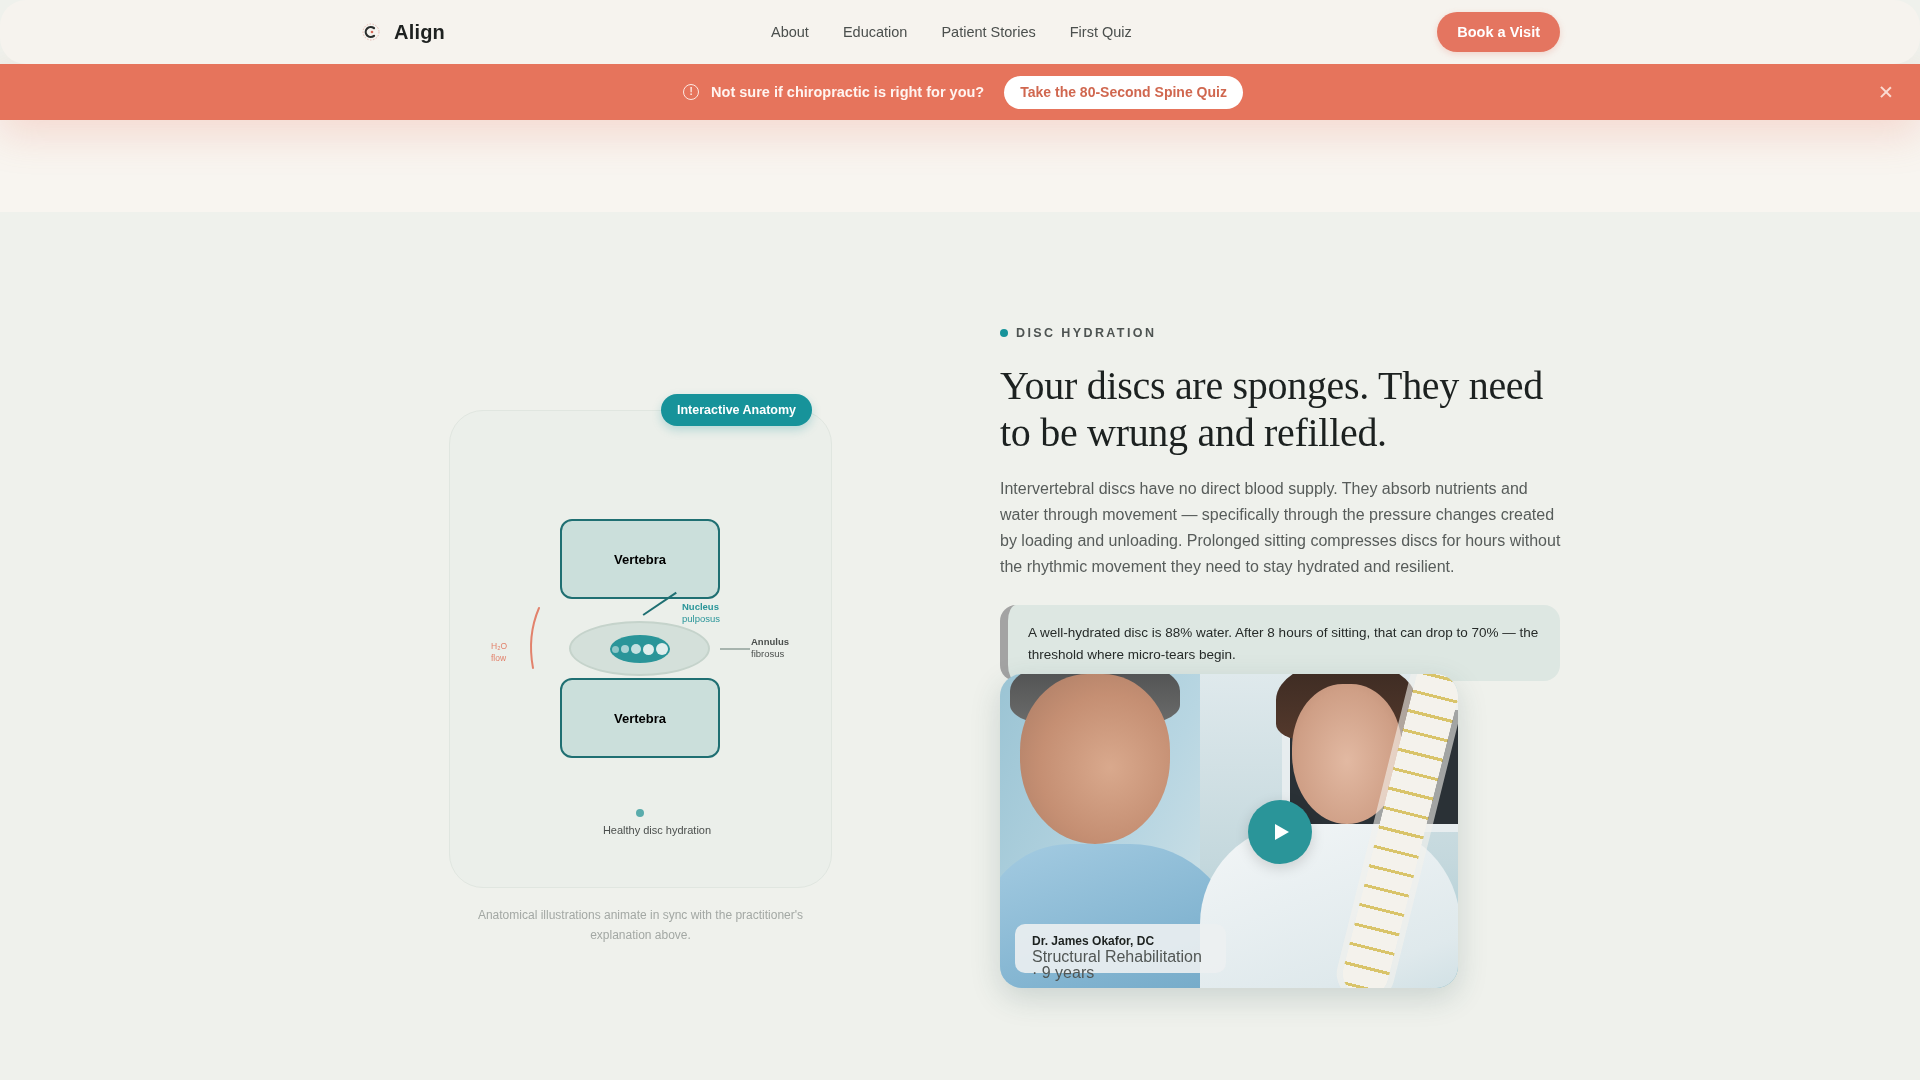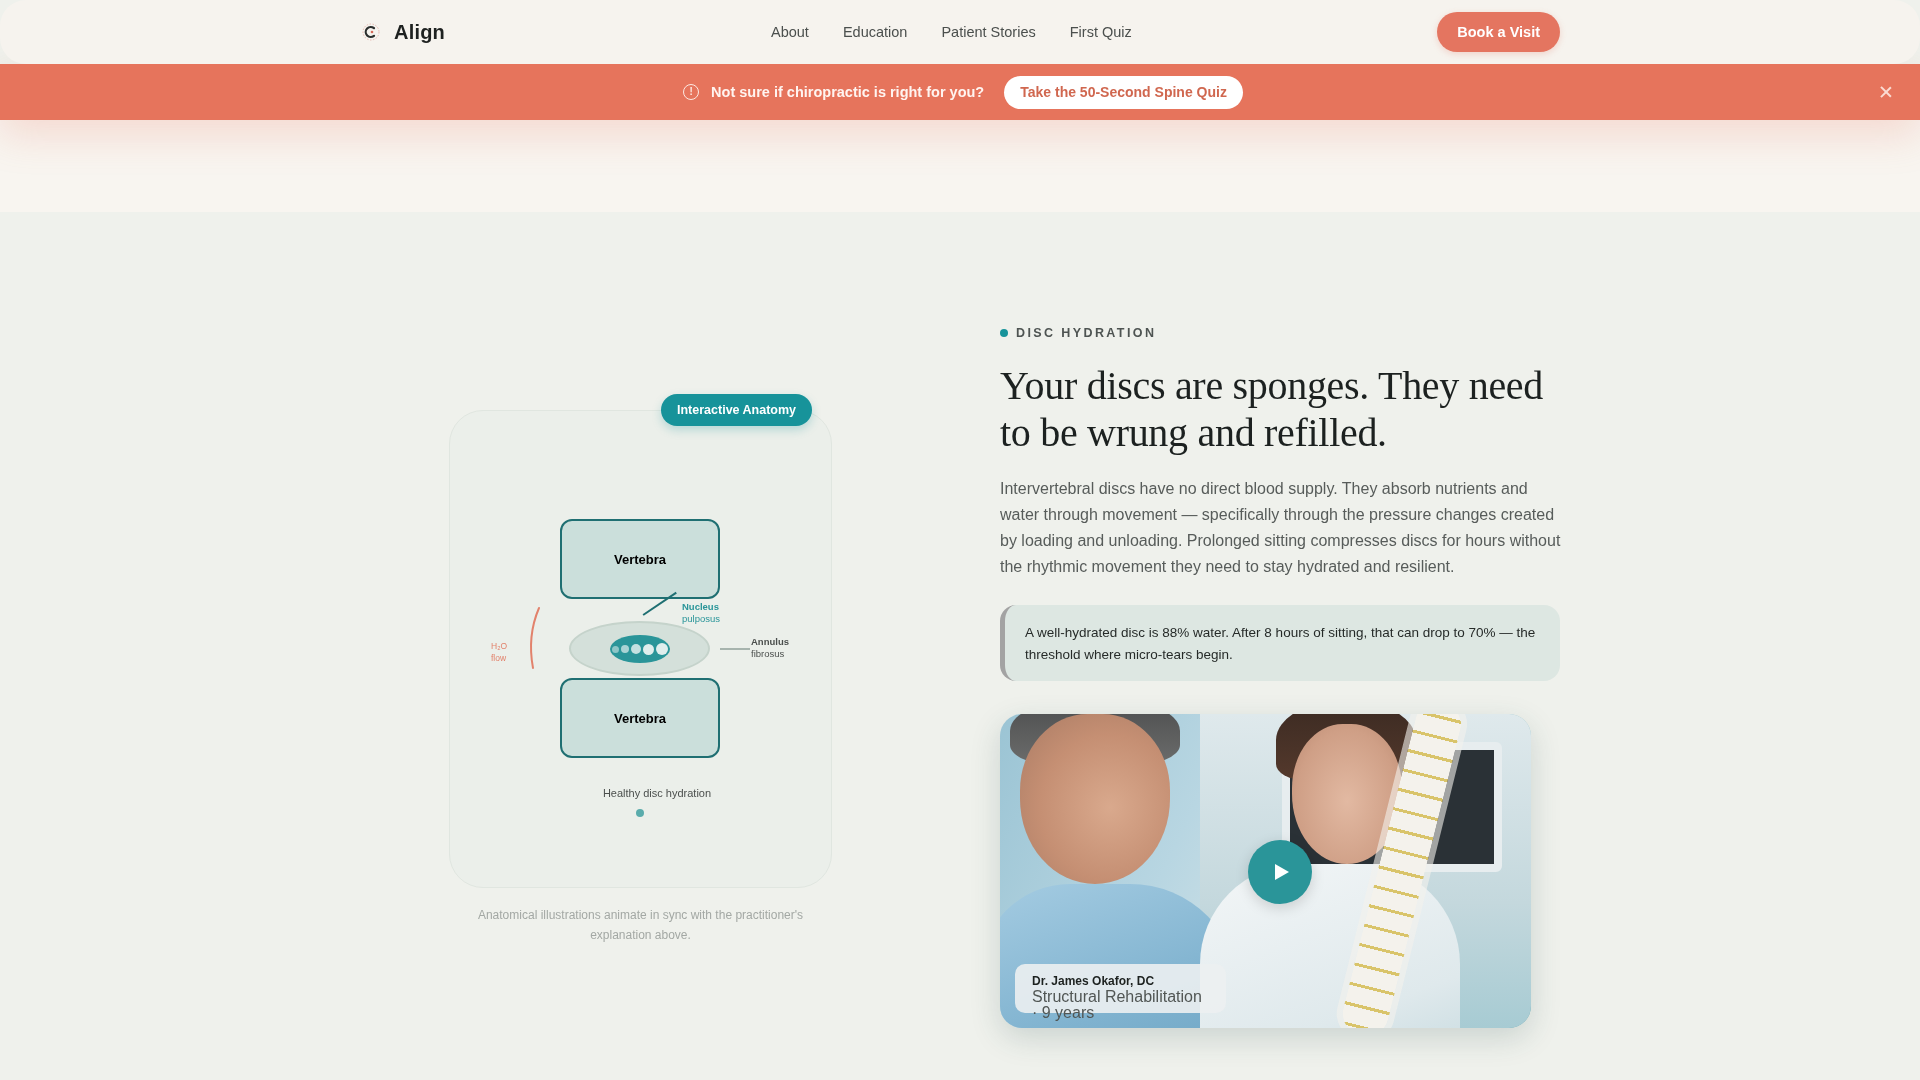--- a/index.html
+++ b/index.html
@@ -114,21 +114,21 @@
   .lbl-h2o { left: 491px; top: 640px; color: #e2826c; font-size: 8.5px; }
   .lbl-h2o b { font-weight: 400; }
   .lead-line { position: absolute; background: #a7b4ae; height: 1.5px; }
   .ann-line { left: 720px; top: 648px; width: 30px; }
   .nuc-line {
     position: absolute; left: 643px; top: 614px; width: 40px; height: 1.5px;
     background: #1e6f72; transform: rotate(-34deg); transform-origin: left center;
   }
   .flow-arc { position: absolute; left: 525px; top: 606px; }
   .anatomy-caption {
-    position: absolute; left: 449px; width: 416px; top: 787px; text-align: center;
+    position: absolute; left: 449px; width: 416px; top: 824px; text-align: center;
     font-size: 11px; color: #4b4f4d;
   }
   .progress-dot {
     position: absolute; left: 636px; top: 809px; width: 8px; height: 8px;
     border-radius: 50%; background: #5aacac;
   }
   .anatomy-footnote {
     position: absolute; left: 449px; width: 383px; top: 905px; text-align: center;
     font-size: 12px; color: #a3a8a4; line-height: 20px;
   }
@@ -143,28 +143,28 @@
     position: absolute; left: 1000px; top: 362px; width: 580px;
     font-family: "Liberation Serif", serif; font-weight: 400;
     font-size: 40px; line-height: 47px; color: #1c2120; letter-spacing: -0.3px;
   }
   .body-copy {
     position: absolute; left: 1000px; top: 476px; width: 570px;
     font-size: 16px; line-height: 26px; color: #575c5a;
   }
   .callout {
     position: absolute; left: 1000px; top: 605px; width: 560px; height: 76px;
-    background: #dde7e2; border-radius: 16px; border-left: 5px solid #a3a3a3;
+    background: #dde7e2; border-radius: 16px; border-left: 8px solid #a3a3a3;
     padding: 17px 20px 0 20px;
     font-size: 13.5px; line-height: 22px; color: #262b29;
   }
 
   
   .video-card {
-    position: absolute; left: 1000px; top: 714px; width: 531px; height: 314px;
+    position: absolute; left: 1000px; top: 674px; width: 458px; height: 314px;
     border-radius: 22px; overflow: hidden;
     box-shadow: 0 10px 30px rgba(40,80,80,0.18);
     background: linear-gradient(115deg, #9bc4d4 0%, #b8d6e2 35%, #cfe1e6 55%, #8fbfc8 80%, #5a9faa 100%);
   }
   .vid-bg-wall {
     position: absolute; left: 200px; top: 0; width: 360px; height: 314px;
     background: linear-gradient(180deg, #dfe9ec 0%, #c4d8dd 60%, #a7cbd3 100%);
   }
   .vid-monitor {
     position: absolute; left: 282px; top: 28px; width: 220px; height: 130px;
@@ -244,21 +244,21 @@
       <a>First Quiz</a>
     </nav>
     <button class="book-btn">Book a Visit</button>
   </div>
 </header>
 
 <div class="banner">
   <div class="banner-content">
     <span class="info-icon">!</span>
     <span class="banner-text">Not sure if chiropractic is right for you?</span>
-    <button class="quiz-btn">Take the 50-Second Spine Quiz</button>
+    <button class="quiz-btn">Take the 80-Second Spine Quiz</button>
   </div>
   <span class="banner-close"></span>
 </div>
 
 <div class="top-band"></div>
 
 <div class="anatomy-card"></div>
 <div class="anatomy-tag">Interactive Anatomy</div>
 
 <div class="vertebra v-top">Vertebra</div>

